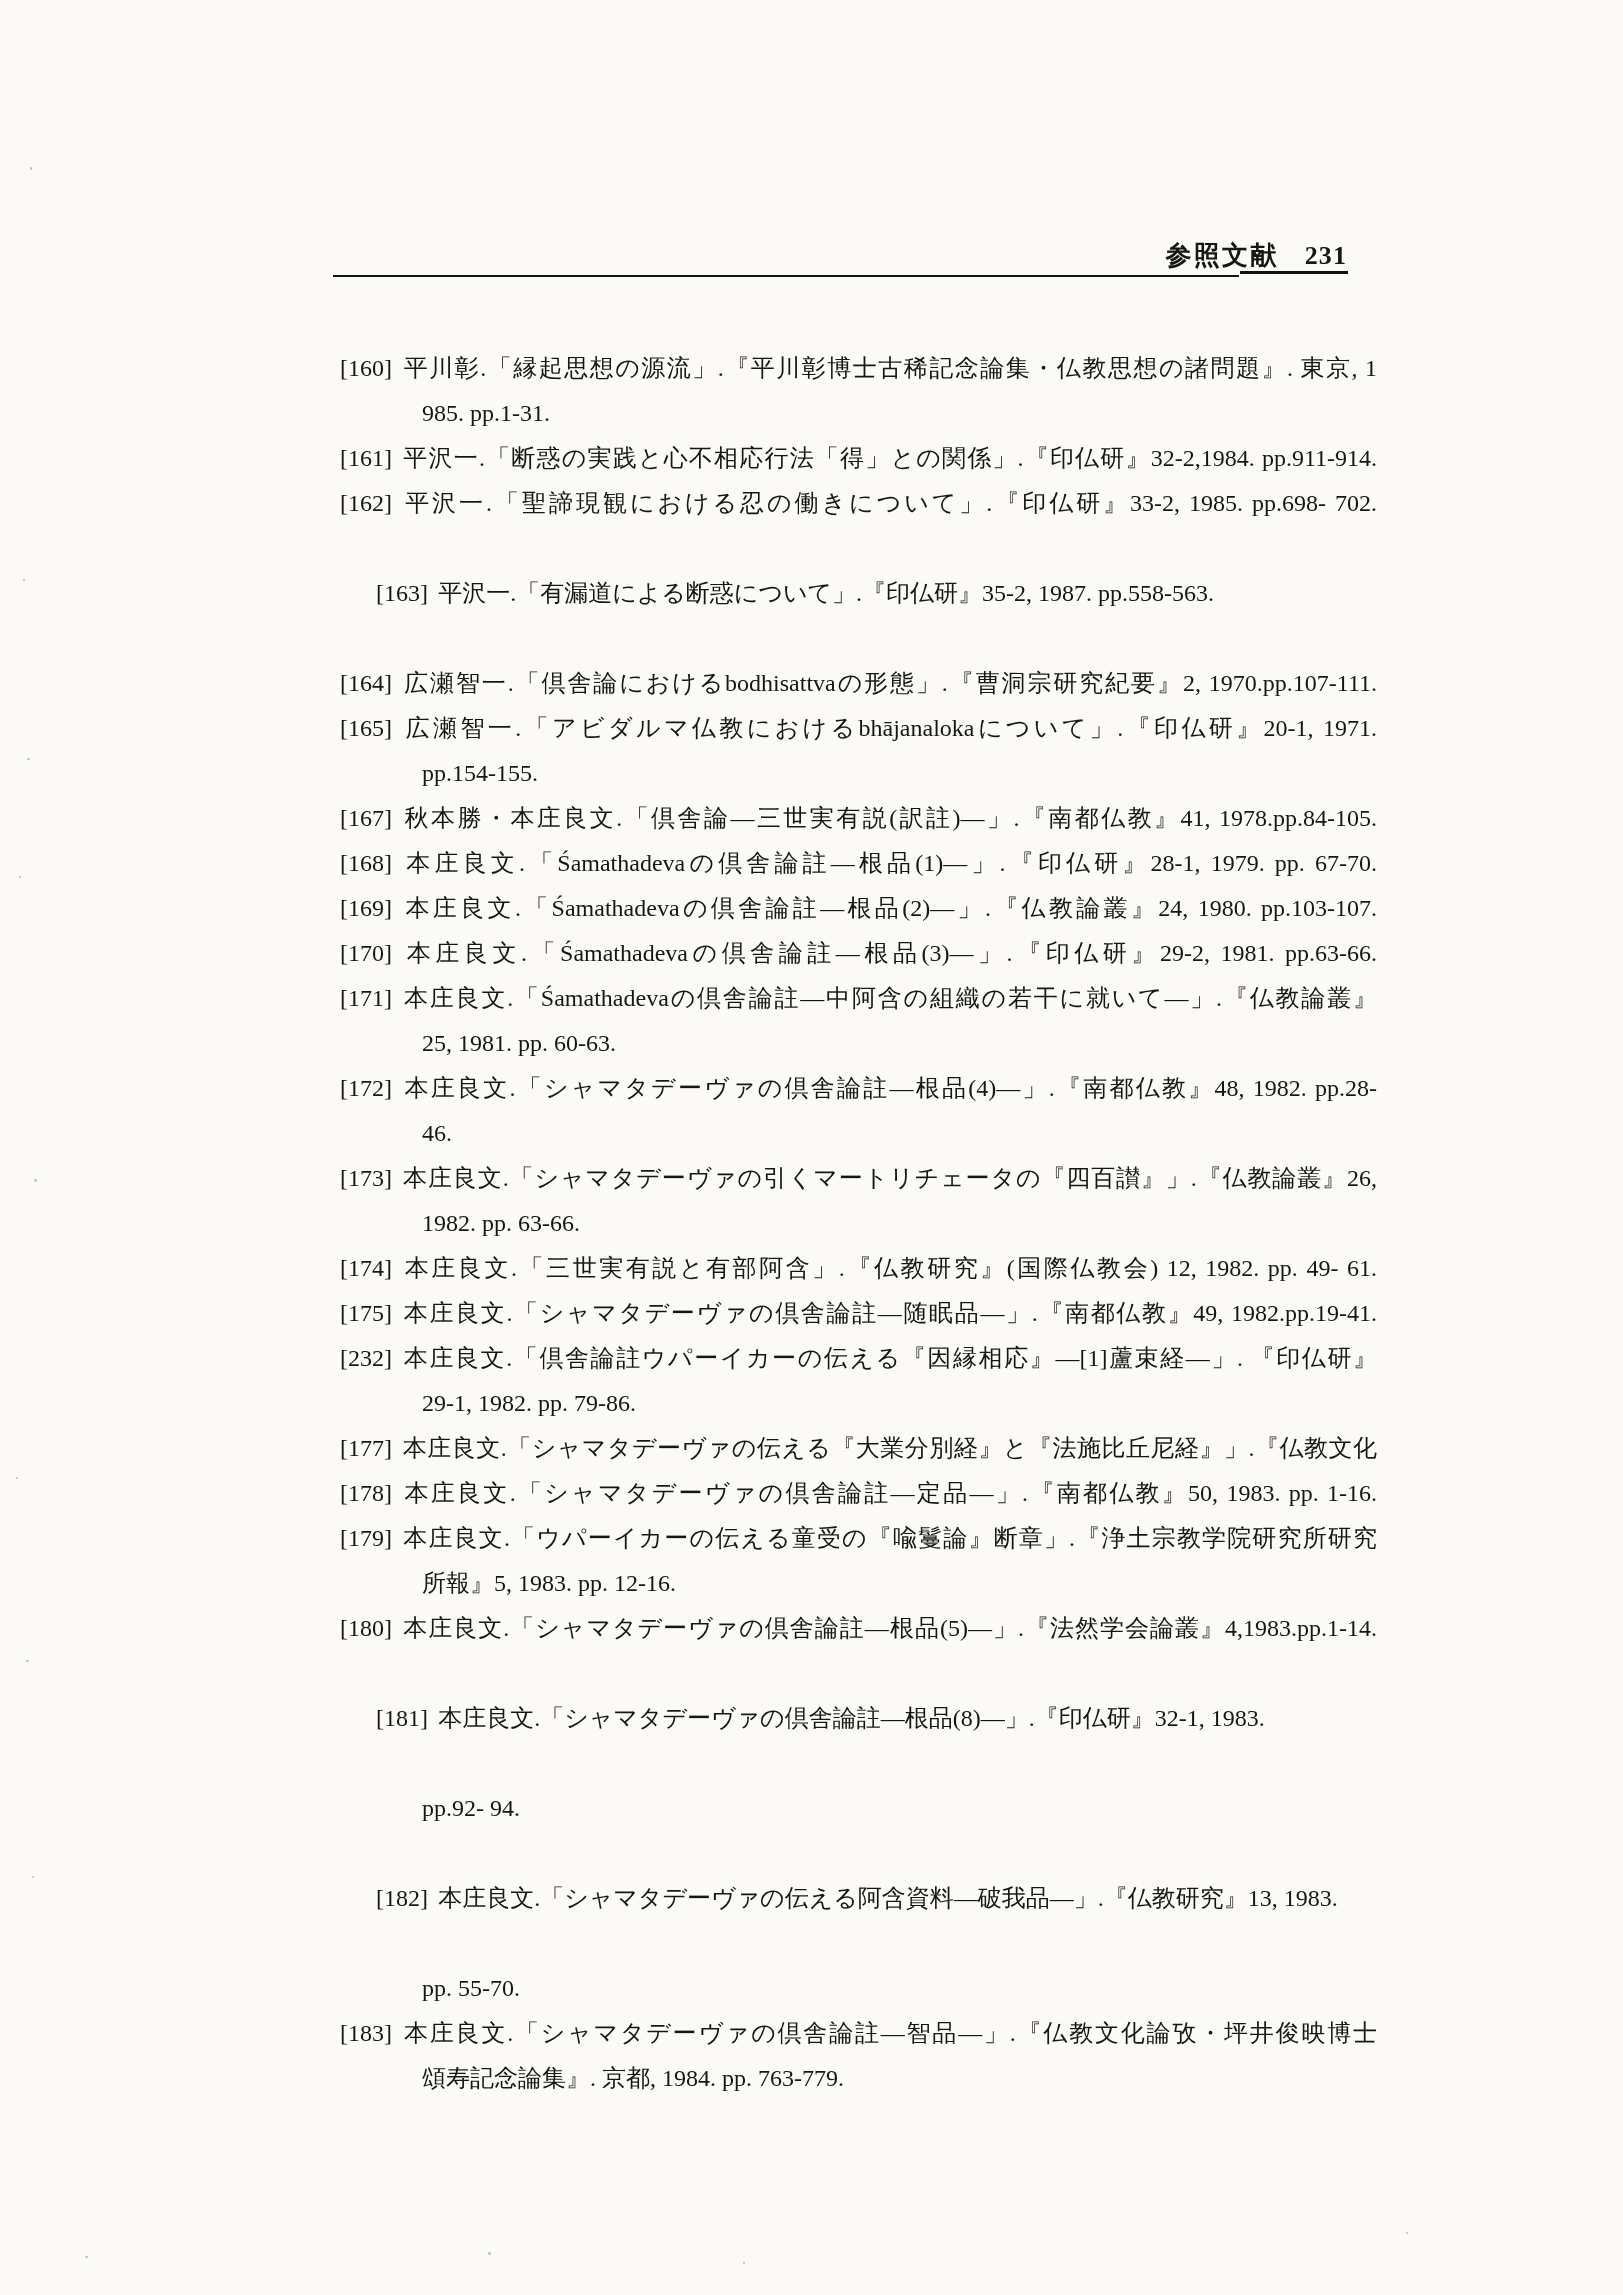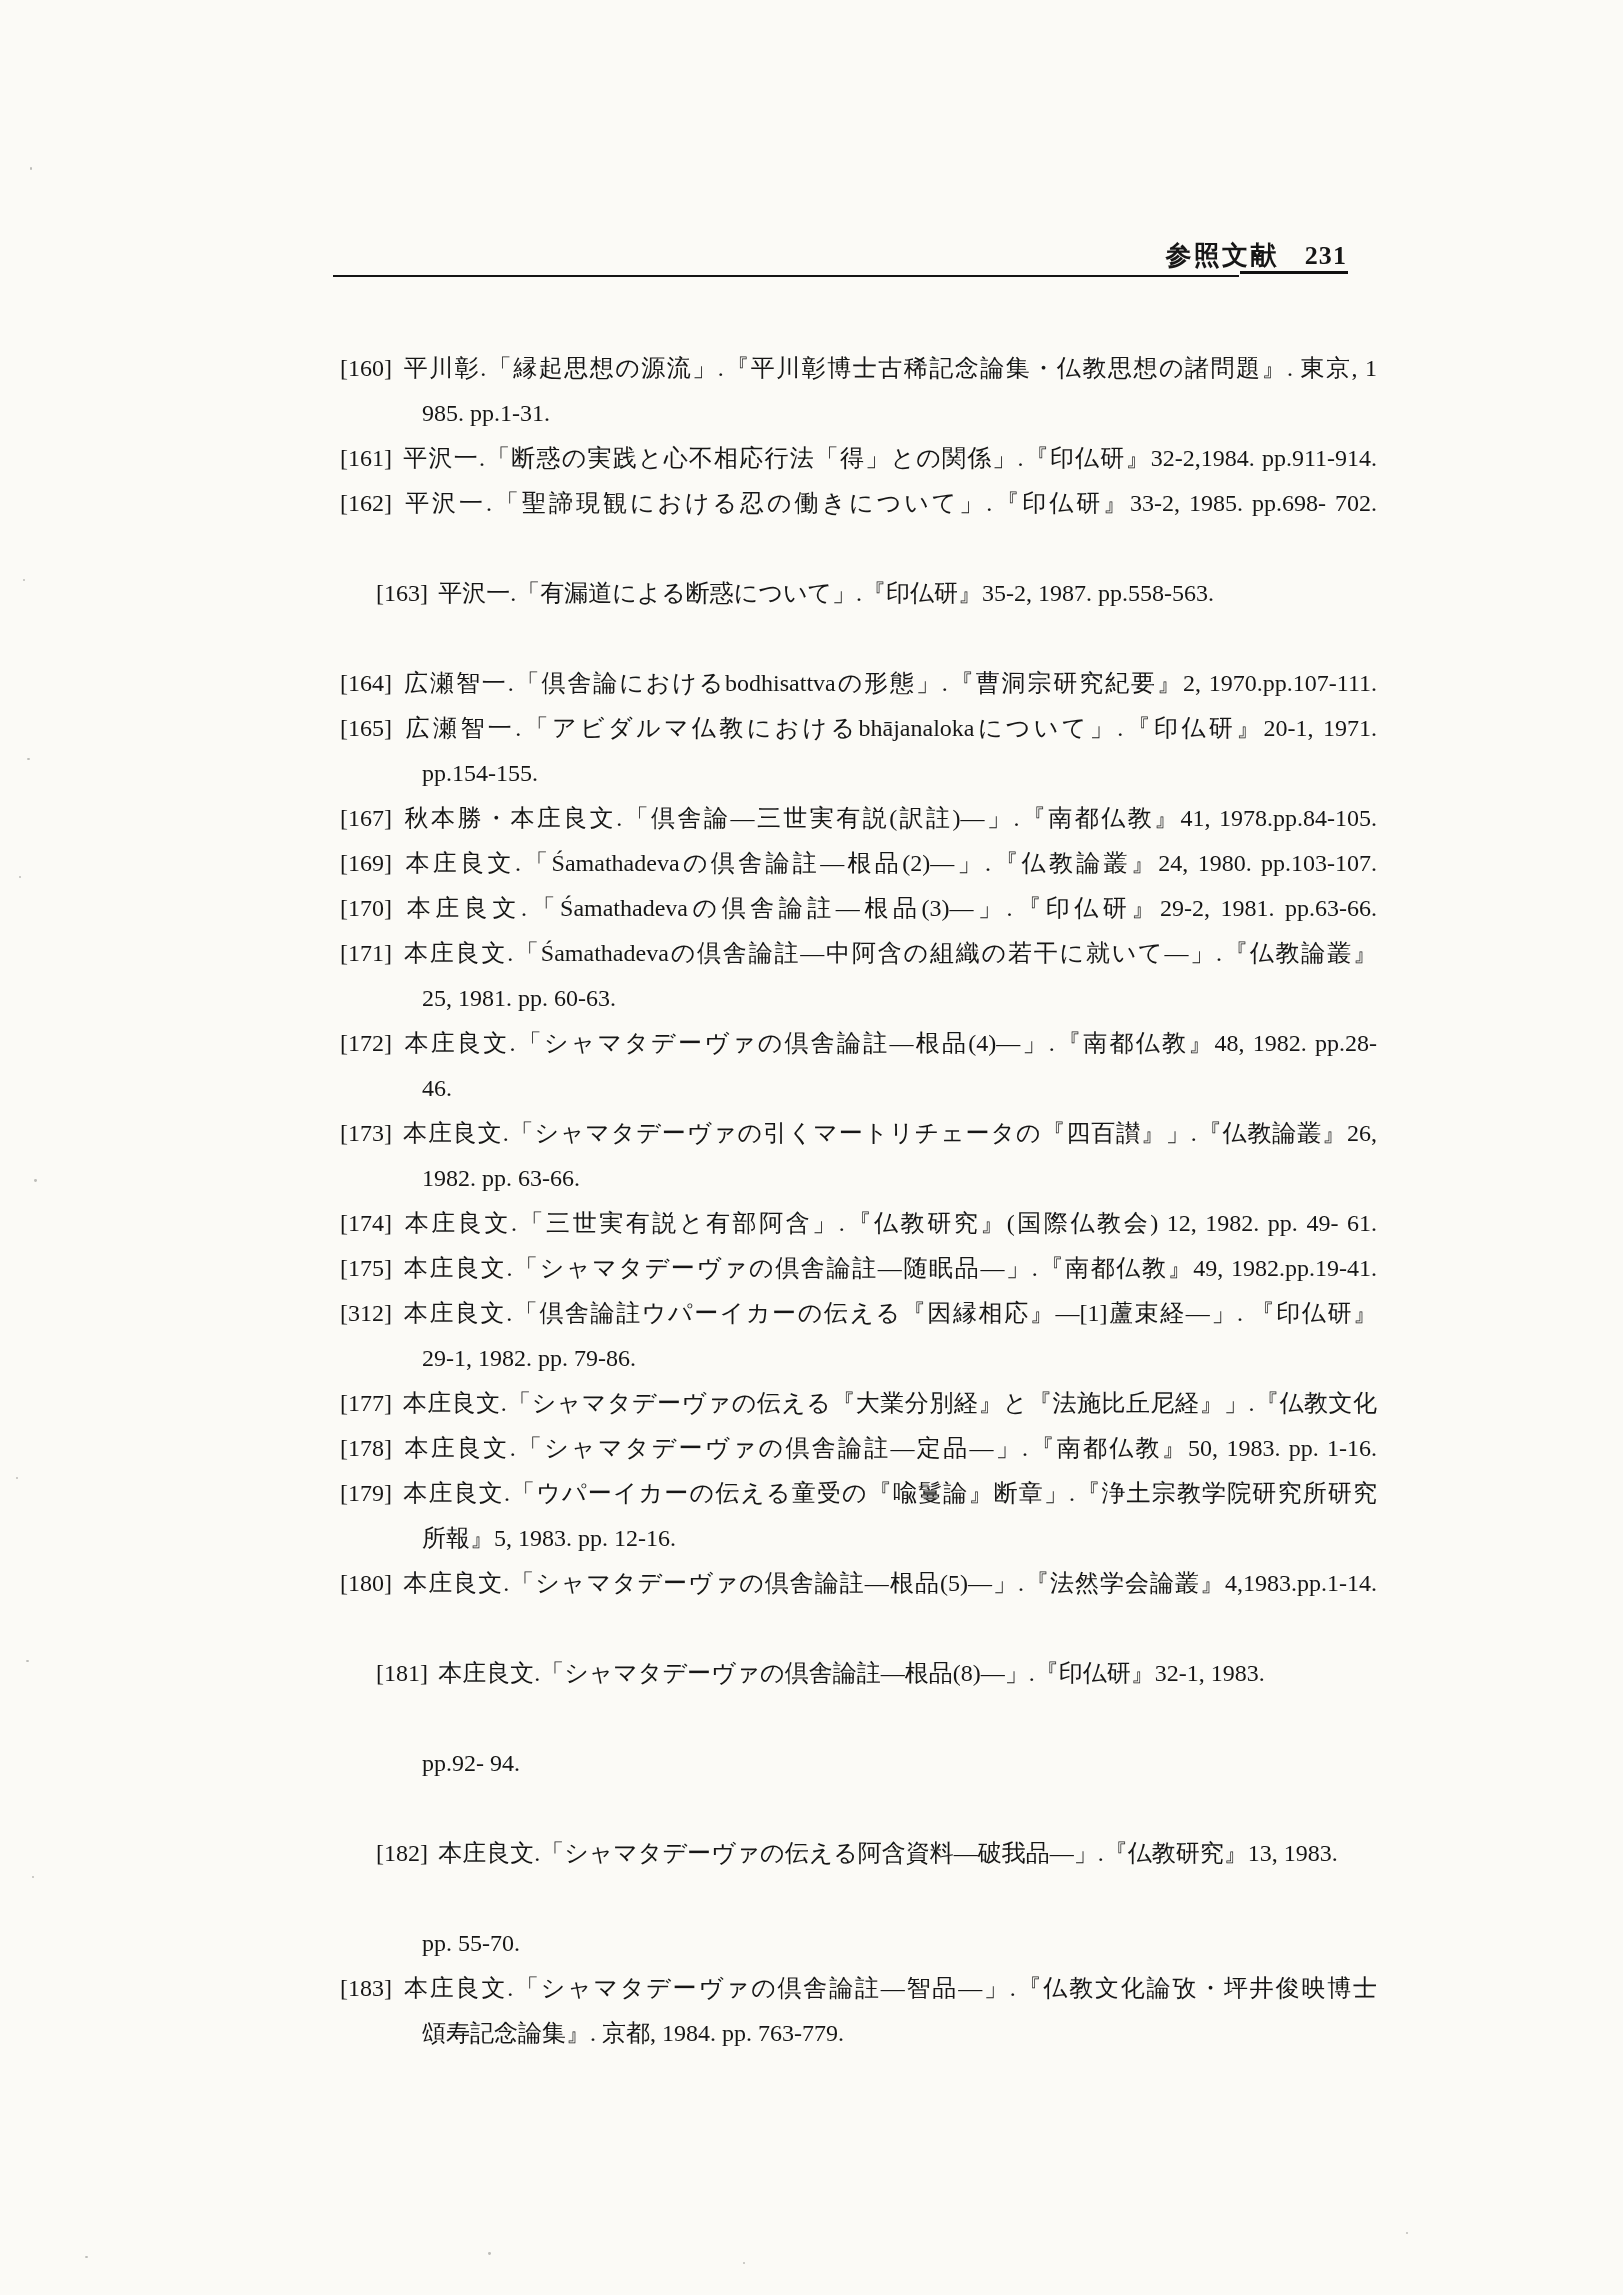--- a/index.html
+++ b/index.html
@@ -86,20 +86,25 @@
   <div class="entry-line cont nofill">pp.154-155.</div>
     </div>
 
 
   <div class="entry">
     <div class="entry-line first fill">
       <span class="entry-number">[167]</span><span class="entry-text">秋本勝・本庄良文.「倶舎論—三世実有説(訳註)—」.『南都仏教』41, 1978.pp.84-105.</span>
     </div>
   </div>
 
+  <div class="entry">
+    <div class="entry-line first fill">
+      <span class="entry-number">[168]</span><span class="entry-text">本庄良文.「Śamathadevaの倶舎論註—根品(1)—」.『印仏研』28-1, 1979. pp. 67-70.</span>
+    </div>
+  </div>
 
   <div class="entry">
     <div class="entry-line first fill">
       <span class="entry-number">[169]</span><span class="entry-text">本庄良文.「Śamathadevaの倶舎論註—根品(2)—」.『仏教論叢』24, 1980. pp.103-107.</span>
     </div>
   </div>
 
   <div class="entry">
     <div class="entry-line first fill">
       <span class="entry-number">[170]</span><span class="entry-text">本庄良文.「Śamathadevaの倶舎論註—根品(3)—」.『印仏研』29-2, 1981.  pp.63-66.</span>
@@ -134,21 +139,21 @@
   </div>
 
   <div class="entry">
     <div class="entry-line first fill">
       <span class="entry-number">[175]</span><span class="entry-text">本庄良文.「シャマタデーヴァの倶舎論註—随眠品—」.『南都仏教』49, 1982.pp.19-41.</span>
     </div>
   </div>
 
   <div class="entry">
     <div class="entry-line first fill">
-      <span class="entry-number">[312]</span><span class="entry-text">本庄良文.「倶舎論註ウパーイカーの伝える『因縁相応』—[1]蘆束経—」. 『印仏研』</span>
+      <span class="entry-number">[232]</span><span class="entry-text">本庄良文.「倶舎論註ウパーイカーの伝える『因縁相応』—[1]蘆束経—」. 『印仏研』</span>
     </div>
   <div class="entry-line cont nofill">29-1, 1982. pp. 79-86.</div>
     </div>
 
   <div class="entry">
     <div class="entry-line first fill">
       <span class="entry-number">[177]</span><span class="entry-text">本庄良文.「シャマタデーヴァの伝える『大業分別経』と『法施比丘尼経』」.『仏教文化</span>
     </div>
     </div>
 

